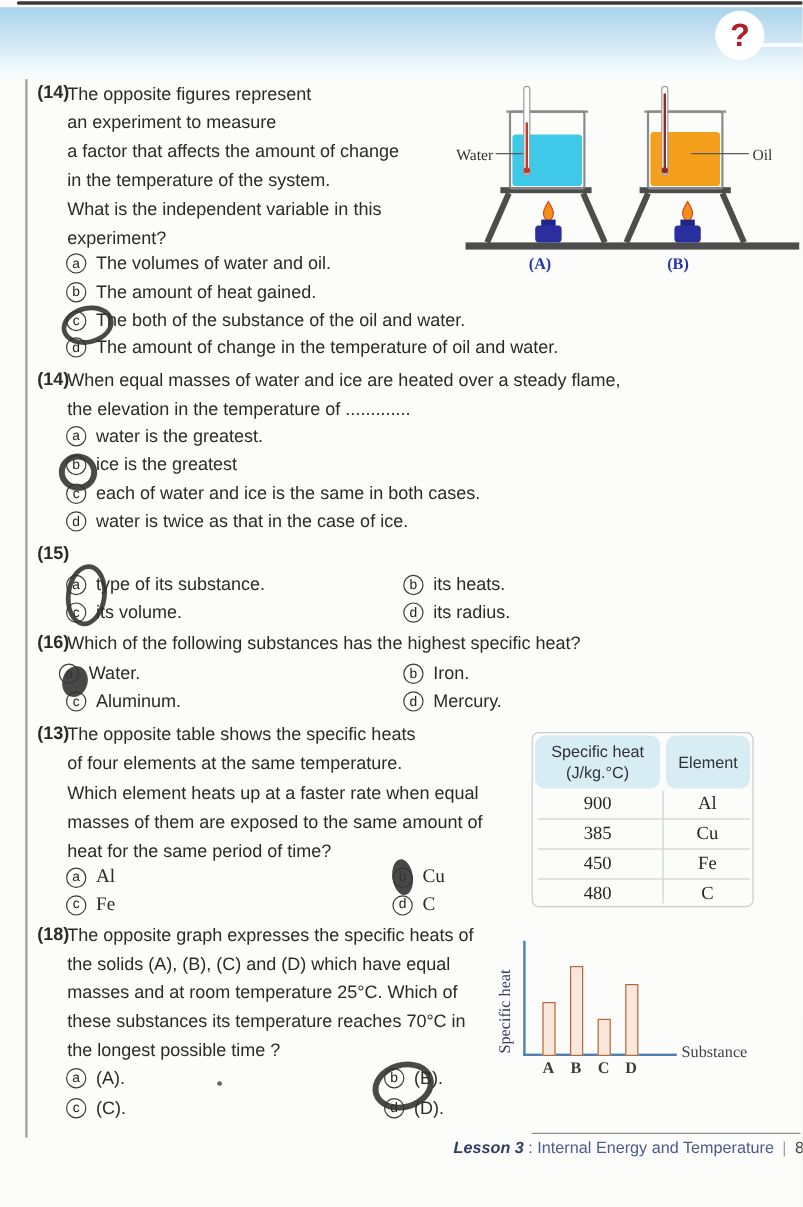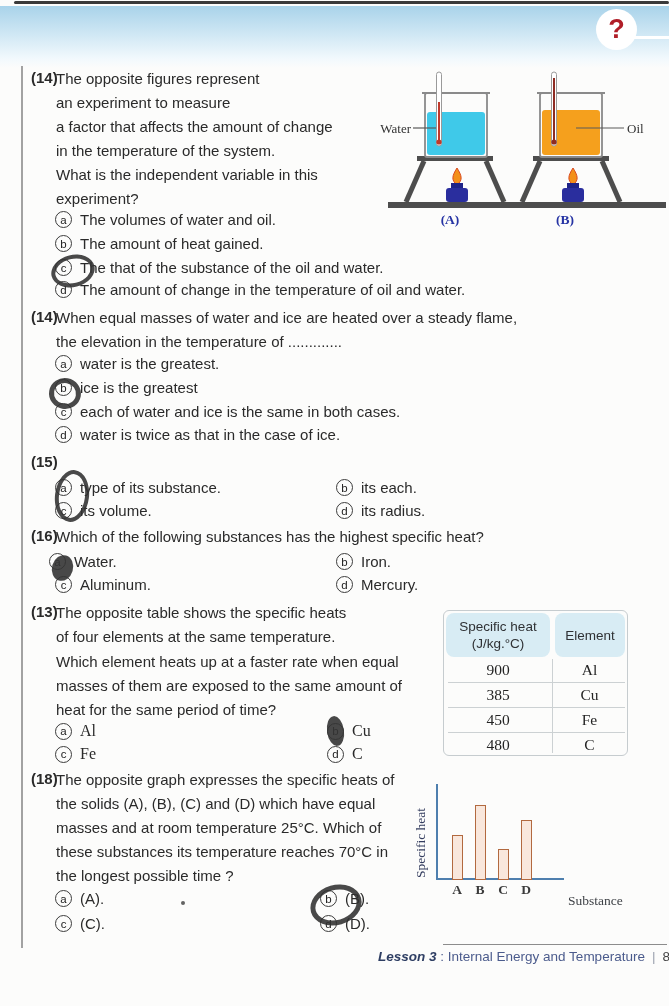--- a/index.html
+++ b/index.html
@@ -40,21 +40,21 @@
   .t17 .td2{flex:1;}
   .t17 .rowline{position:absolute;left:4px;width:177px;height:1px;background:#ccd1d3;}
   .t17 .colline{position:absolute;left:108px;top:48px;width:1px;height:94px;background:#ccd1d3;}
   
   .chart{position:absolute;left:415px;top:772px;width:254px;height:142px;}
   .chart .yaxis{position:absolute;left:21px;top:12px;width:2px;height:96px;background:#4e7fae;}
   .chart .xaxis{position:absolute;left:21px;top:106px;width:128px;height:2px;background:#4e7fae;}
   .chart .bar{position:absolute;bottom:34px;width:11px;background:#f9e7dc;border:1.4px solid #b2693f;box-sizing:border-box;}
   .chart .xlab{position:absolute;top:110px;width:14px;text-align:center;
        font-family:"Liberation Serif",serif;font-size:13.5px;font-weight:bold;color:#3b3b3b;}
-  .chart .xtitle{position:absolute;left:153px;top:97px;font-family:"Liberation Serif",serif;font-size:13.5px;color:#3f4247;margin-top:24px;}
+  .chart .xtitle{position:absolute;left:153px;top:97px;font-family:"Liberation Serif",serif;font-size:13.5px;color:#3f4247;}
   .chart .ytitle{position:absolute;left:-2px;top:10px;height:96px;display:flex;align-items:center;
        writing-mode:vertical-rl;transform:rotate(180deg);
        font-family:"Liberation Serif",serif;font-size:13.5px;color:#333c5e;}
   
   .footline{position:absolute;left:443px;top:944px;width:224px;height:1px;background:#8c8c8c;}
   .footer{position:absolute;left:378px;top:949px;font-size:13.5px;white-space:nowrap;}
   .footer .b{font-weight:bold;color:#2e3e63;font-style:italic;}
   .footer .r{color:#4b5b8c;}
   .footer .sep{color:#9aa0ad;margin:0 7px;}
   .footer .pg{color:#454545;}
@@ -83,21 +83,21 @@
   <div class="opt" style="left:55px;top:211px">
     <span class="letter">a</span>
     <span>The volumes of water and oil.</span>
     </div>
   <div class="opt" style="left:55px;top:235px">
     <span class="letter">b</span>
     <span>The amount of heat gained.</span>
     </div>
   <div class="opt" style="left:55px;top:259px">
     <span class="letter">c</span>
-    <span>The that of the substance of the oil and water.</span>
+    <span>The both of the substance of the oil and water.</span>
     </div>
   <div class="opt" style="left:55px;top:281px">
     <span class="letter">d</span>
     <span>The amount of change in the temperature of oil and water.</span>
     </div>
 
   <svg class="abs" style="left:380px;top:64px" width="289" height="172" viewBox="0 0 289 172">
 
     <rect x="8" y="138" width="278" height="6" fill="#4d4d4d"></rect>
 
@@ -173,21 +173,21 @@
     <span>water is twice as that in the case of ice.</span>
     </div>
 
   <div class="qnum" style="top:453px">(15)</div>
   <div class="opt" style="left:55px;top:479px">
     <span class="letter">a</span>
     <span>type of its substance.</span>
     </div>
   <div class="opt" style="left:336px;top:479px">
     <span class="letter">b</span>
-    <span>its each.</span>
+    <span>its heats.</span>
     </div>
   <div class="opt" style="left:55px;top:502px">
     <span class="letter">c</span>
     <span>its volume.</span>
     </div>
   <div class="opt" style="left:336px;top:502px">
     <span class="letter">d</span>
     <span>its radius.</span>
     </div>
 

